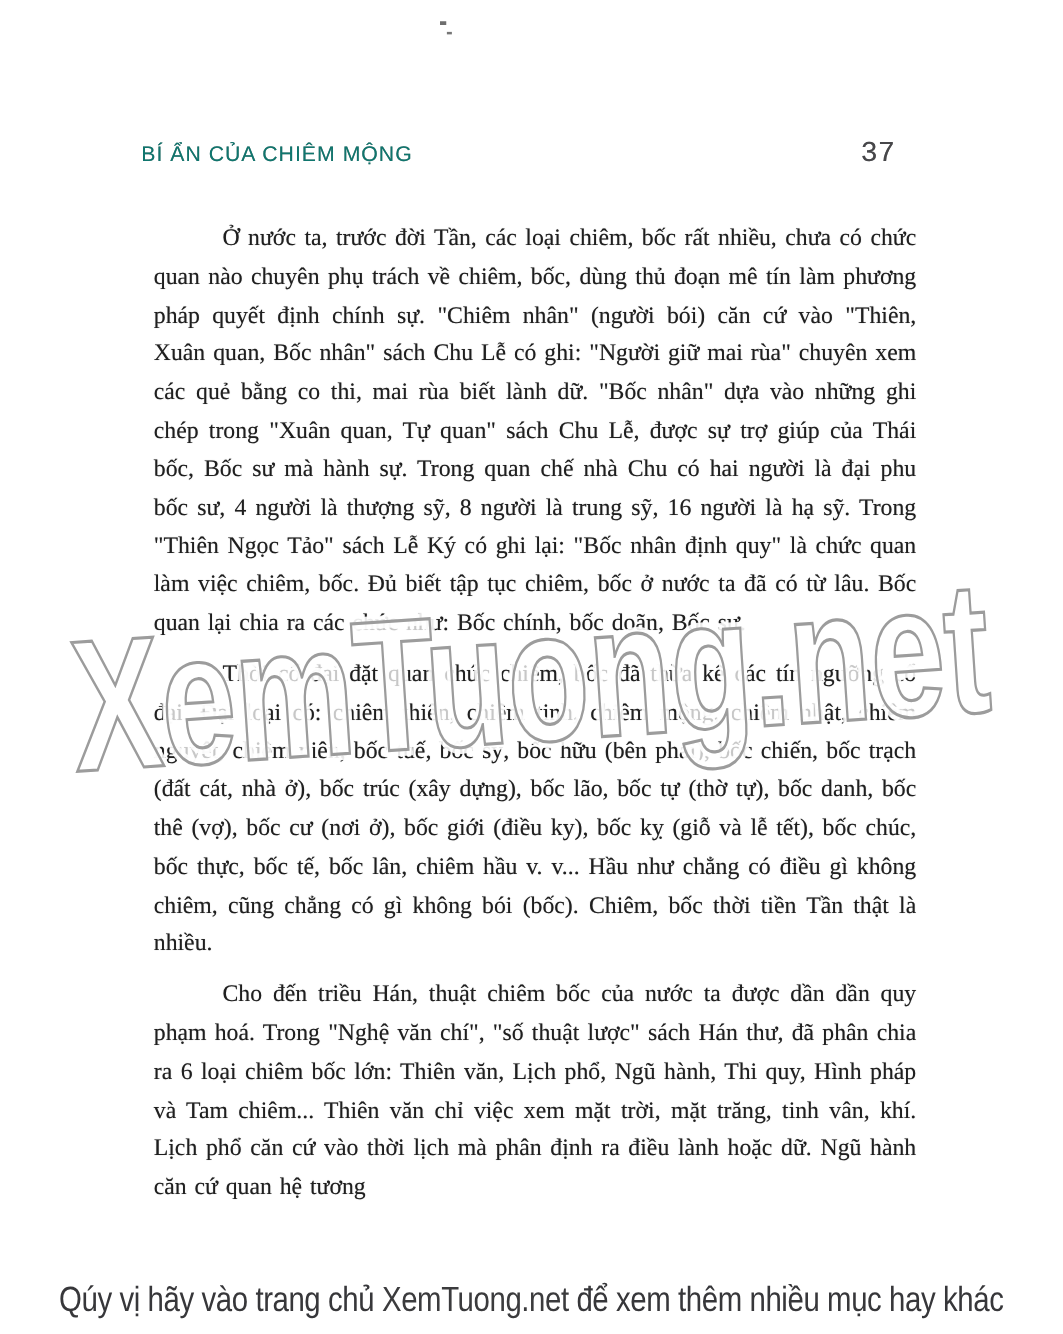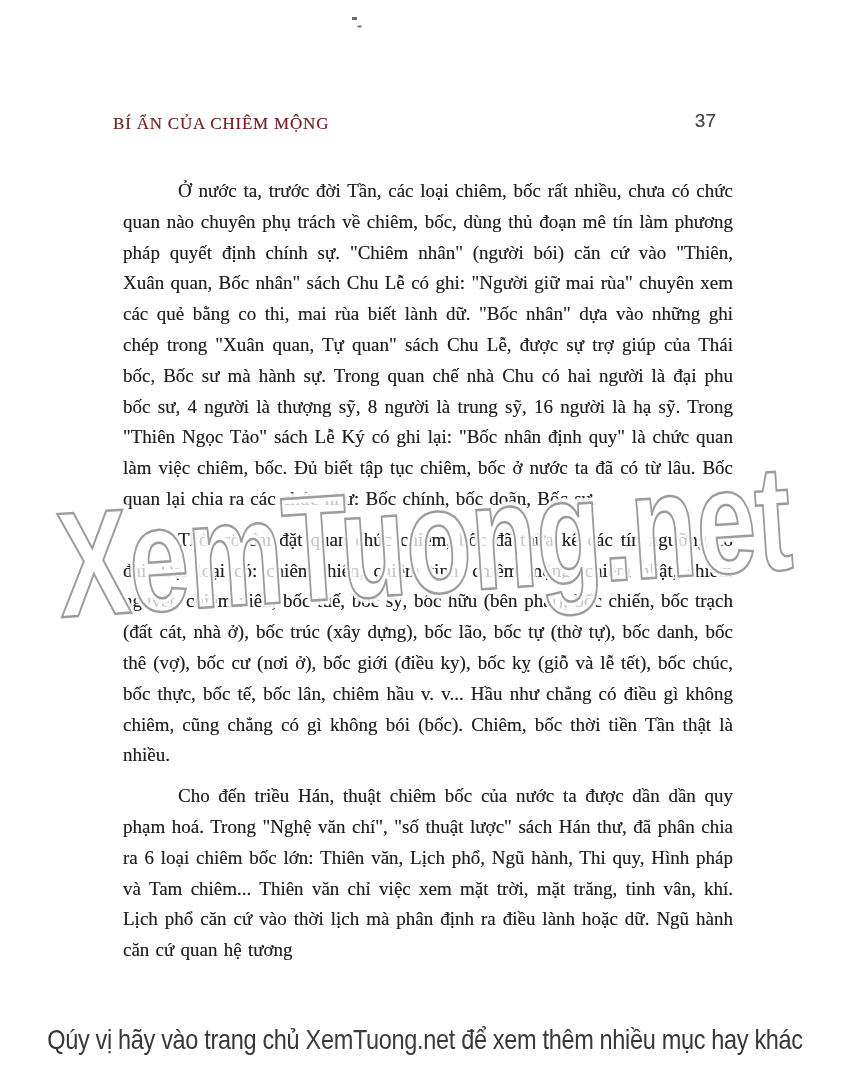--- a/index.html
+++ b/index.html
@@ -22,33 +22,33 @@
     width: 5px;
     height: 3px;
     background: #4a4a4a;
     box-shadow: 5px 8px 0 -0.5px #555;
     opacity: .8;
   }
   .header-title {
     position: absolute;
     left: 113px;
     top: 114px;
-    font-family: Liberation Serif, serif;
+    font-family: Liberation Sans, sans-serif;
     font-size: 17px;
     letter-spacing: 0.8px;
-    color: #7f1d1d;
+    color: #0f766e;
     text-shadow: 0 0 0.5px rgba(40,40,40,0.55);
     white-space: nowrap;
   }
   .page-number {
     position: absolute;
     right: 134px;
     top: 110px;
-    font-family: Liberation Sans, sans-serif;
-    font-size: 19px;
+    font-family: Liberation Mono, monospace;
+    font-size: 23px;
     color: #47474a;
     text-shadow: 0 0 0.5px rgba(40,40,40,0.5);
   }
   .body-text {
     position: absolute;
     left: 113px;
     top: 166px;
     width: 630px;
     font-size: 19px;
     line-height: 30.8px;

